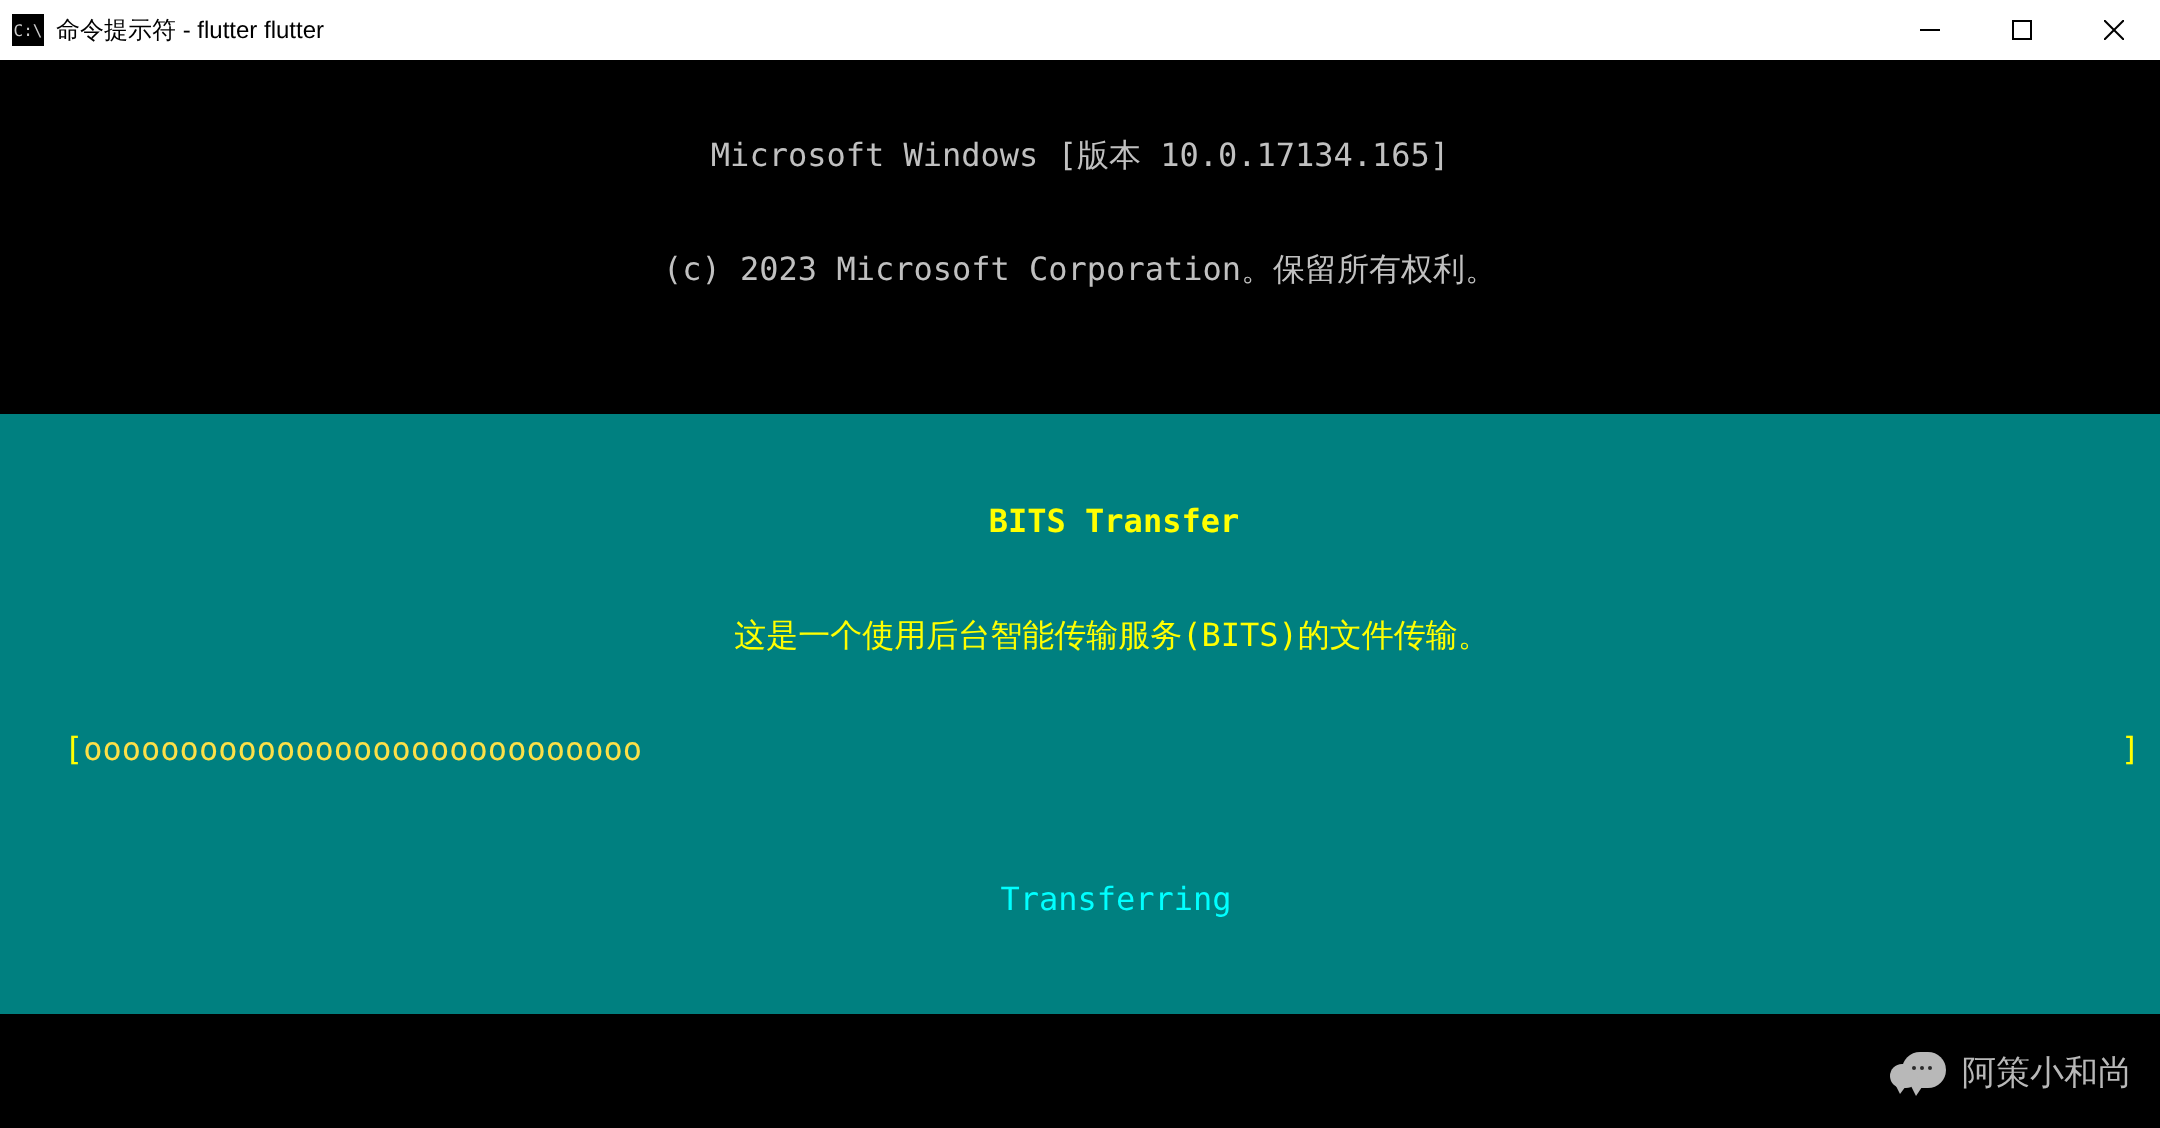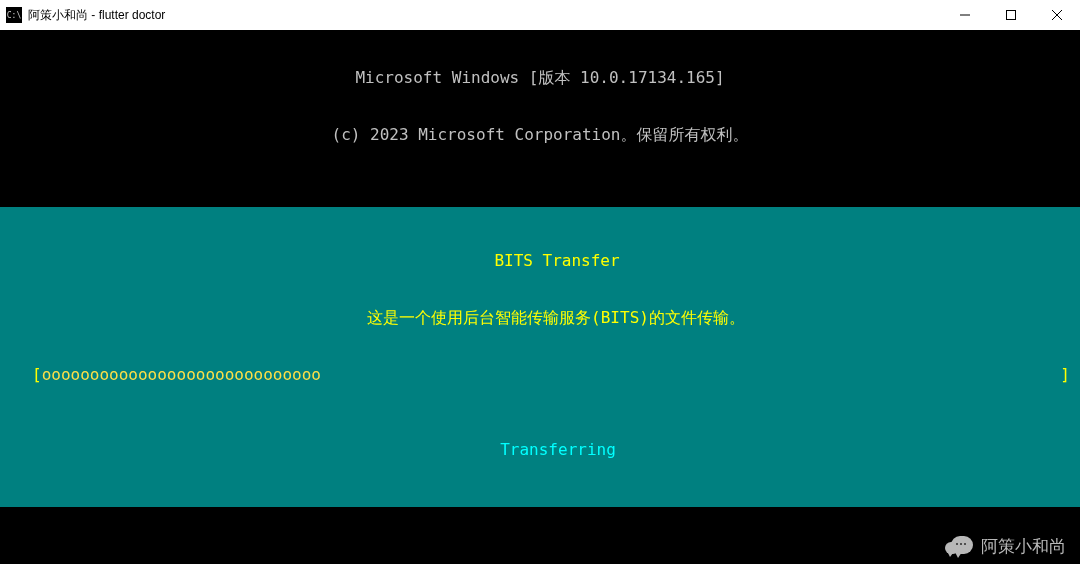--- a/index.html
+++ b/index.html
@@ -76,20 +76,21 @@
     }
     .progress-block {
       background: #008080;
       padding: 6px 0 10px 0;
       margin-top: 6px;
       margin-bottom: 6px;
     }
     .progress-title {
       color: #ffff00;
       padding-left: 34px;
+      font-weight: bold;
     }
     .progress-desc {
       color: #ffff00;
       padding-left: 32px;
     }
     .progress-bar-row {
       color: #ffff00;
       padding-left: 32px;
       display: flex;
     }
@@ -107,21 +108,21 @@
       padding-right: 10px;
     }
     .progress-status {
       color: #00ffff;
       padding-left: 36px;
       margin-top: 18px;
     }
     .watermark {
       position: absolute;
       right: 14px;
-      bottom: 6px;
+      bottom: 16px;
       display: flex;
       align-items: center;
       gap: 6px;
       color: #d9d9d9;
       opacity: 0.85;
     }
     .watermark-icon {
       position: relative;
       width: 30px;
       height: 24px;
@@ -186,21 +187,21 @@
       color: #d9d9d9;
     }
   </style>
 </head>
 <body>
 
 <div class="titlebar">
   <div class="titlebar-icon">
     <span class="titlebar-icon-text">C:\</span>
   </div>
-  <span class="titlebar-title">阿策小和尚 - flutter  doctor</span>
+  <span class="titlebar-title">命令提示符 - flutter  flutter</span>
   <div class="titlebar-controls">
     <div class="titlebar-btn">
       <svg width="10" height="10" viewBox="0 0 10 10">
           <line x1="0" y1="5" x2="10" y2="5" stroke="#000" stroke-width="1"></line>
         </svg>
     </div>
     <div class="titlebar-btn">
       <svg width="10" height="10" viewBox="0 0 10 10">
           <rect x="0.5" y="0.5" width="9" height="9" fill="none" stroke="#000" stroke-width="1"></rect>
         </svg>

